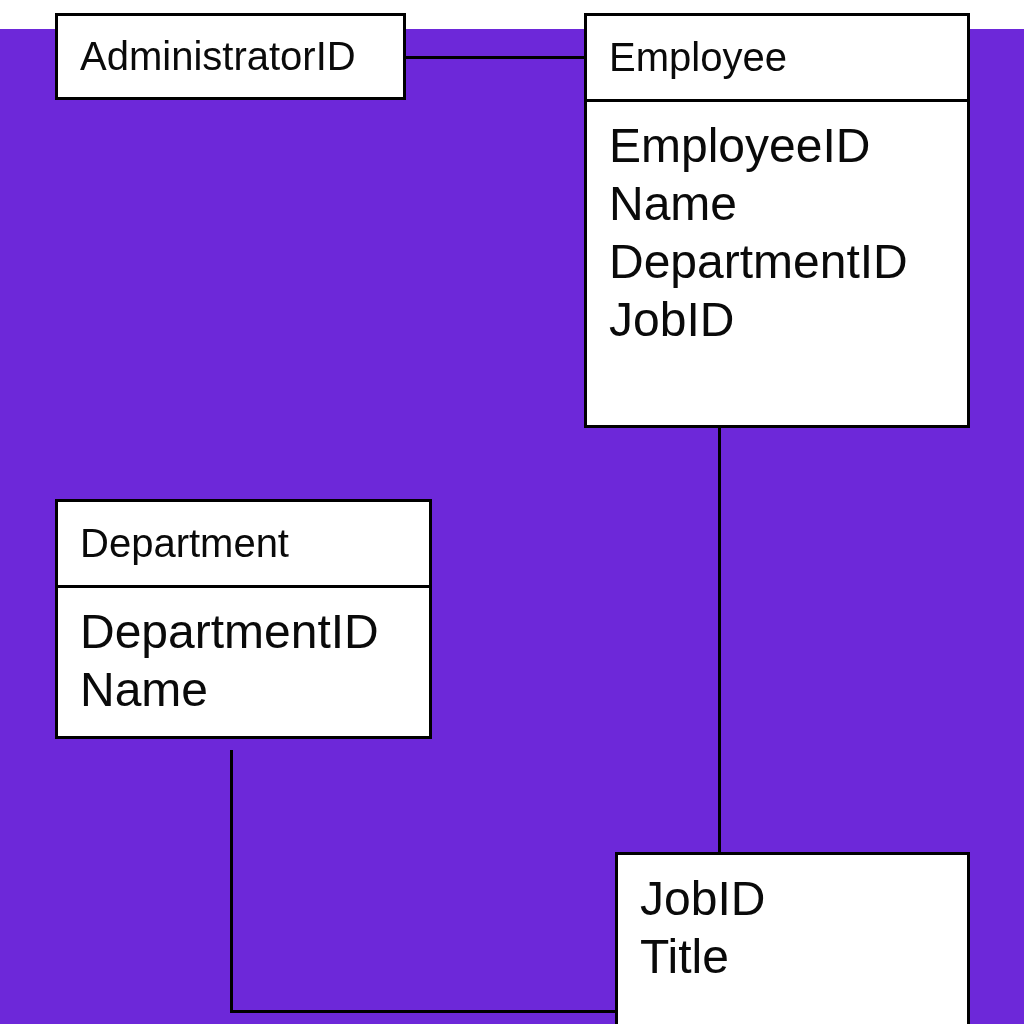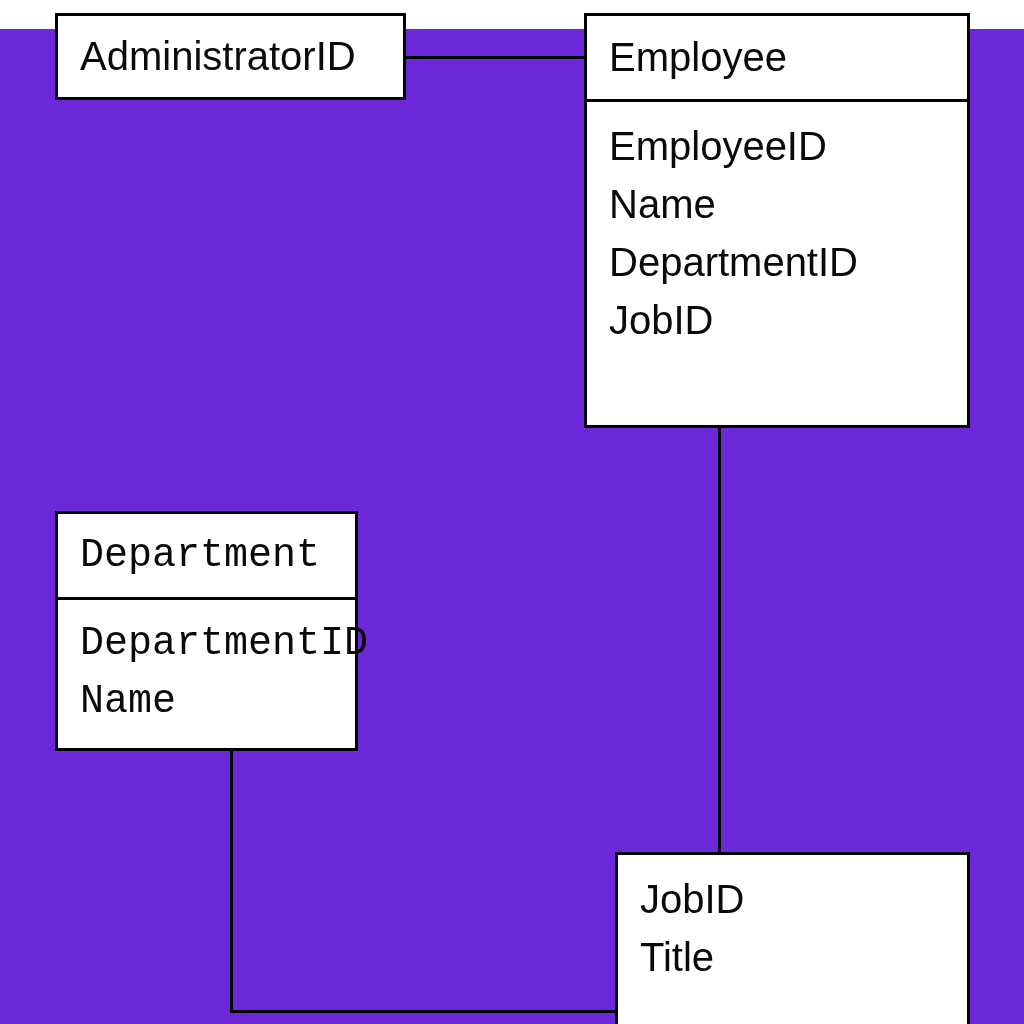--- a/index.html
+++ b/index.html
@@ -43,21 +43,21 @@
     white-space: nowrap;
   }
   .ehead.plain {
     height: 81px;
     border-bottom: none;
   }
   .attrs {
     padding: 15px 0 0 22px;
   }
   .attr {
-    font-size: 40px;
+    font-size: 48px;
     line-height: 58px;
     white-space: nowrap;
   }
   .watermark {
     position: absolute;
     left: 736px;
     top: 992px;
     font-size: 21px;
     color: #c6c6c6;
     letter-spacing: 0.5px;
@@ -86,21 +86,21 @@
       <span>Employee</span>
     </div>
     <div class="attrs">
       <div class="attr">EmployeeID</div>
       <div class="attr">Name</div>
       <div class="attr">DepartmentID</div>
       <div class="attr">JobID</div>
     </div>
   </div>
 
-  <div class="entity" style="left:55px; top:482px; width:303px; height:240px;font-family:Liberation Mono, monospace;">
+  <div class="entity" style="left:55px; top:470px; width:377px; height:240px;">
     <div class="ehead">
       <span>Department</span>
     </div>
     <div class="attrs">
       <div class="attr">DepartmentID</div>
       <div class="attr">Name</div>
     </div>
   </div>
 
   <div class="entity" style="left:615px; top:823px; width:355px; height:240px;">

